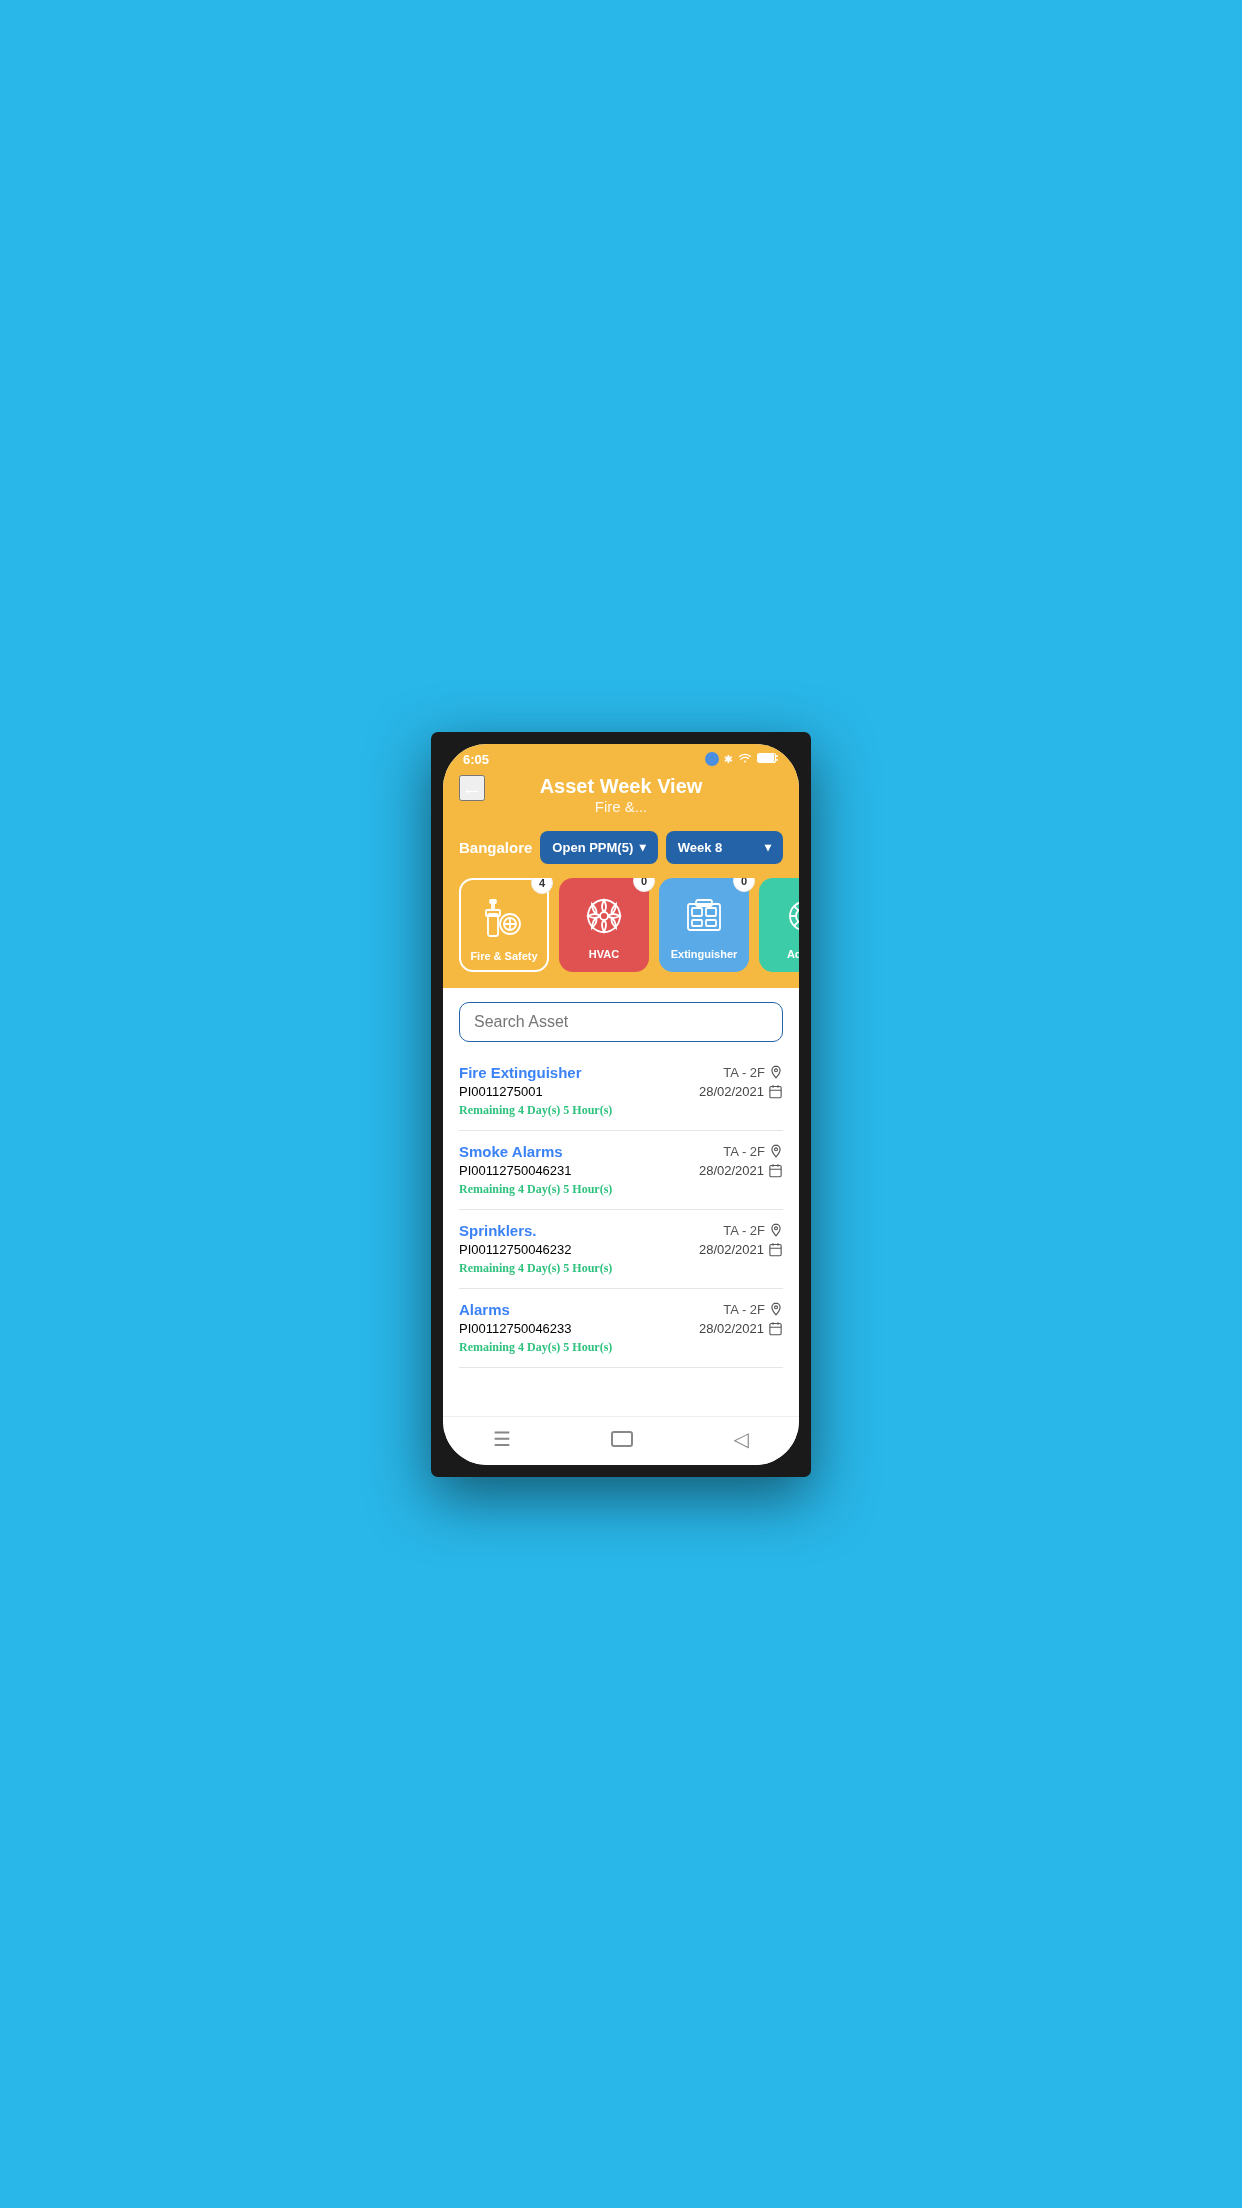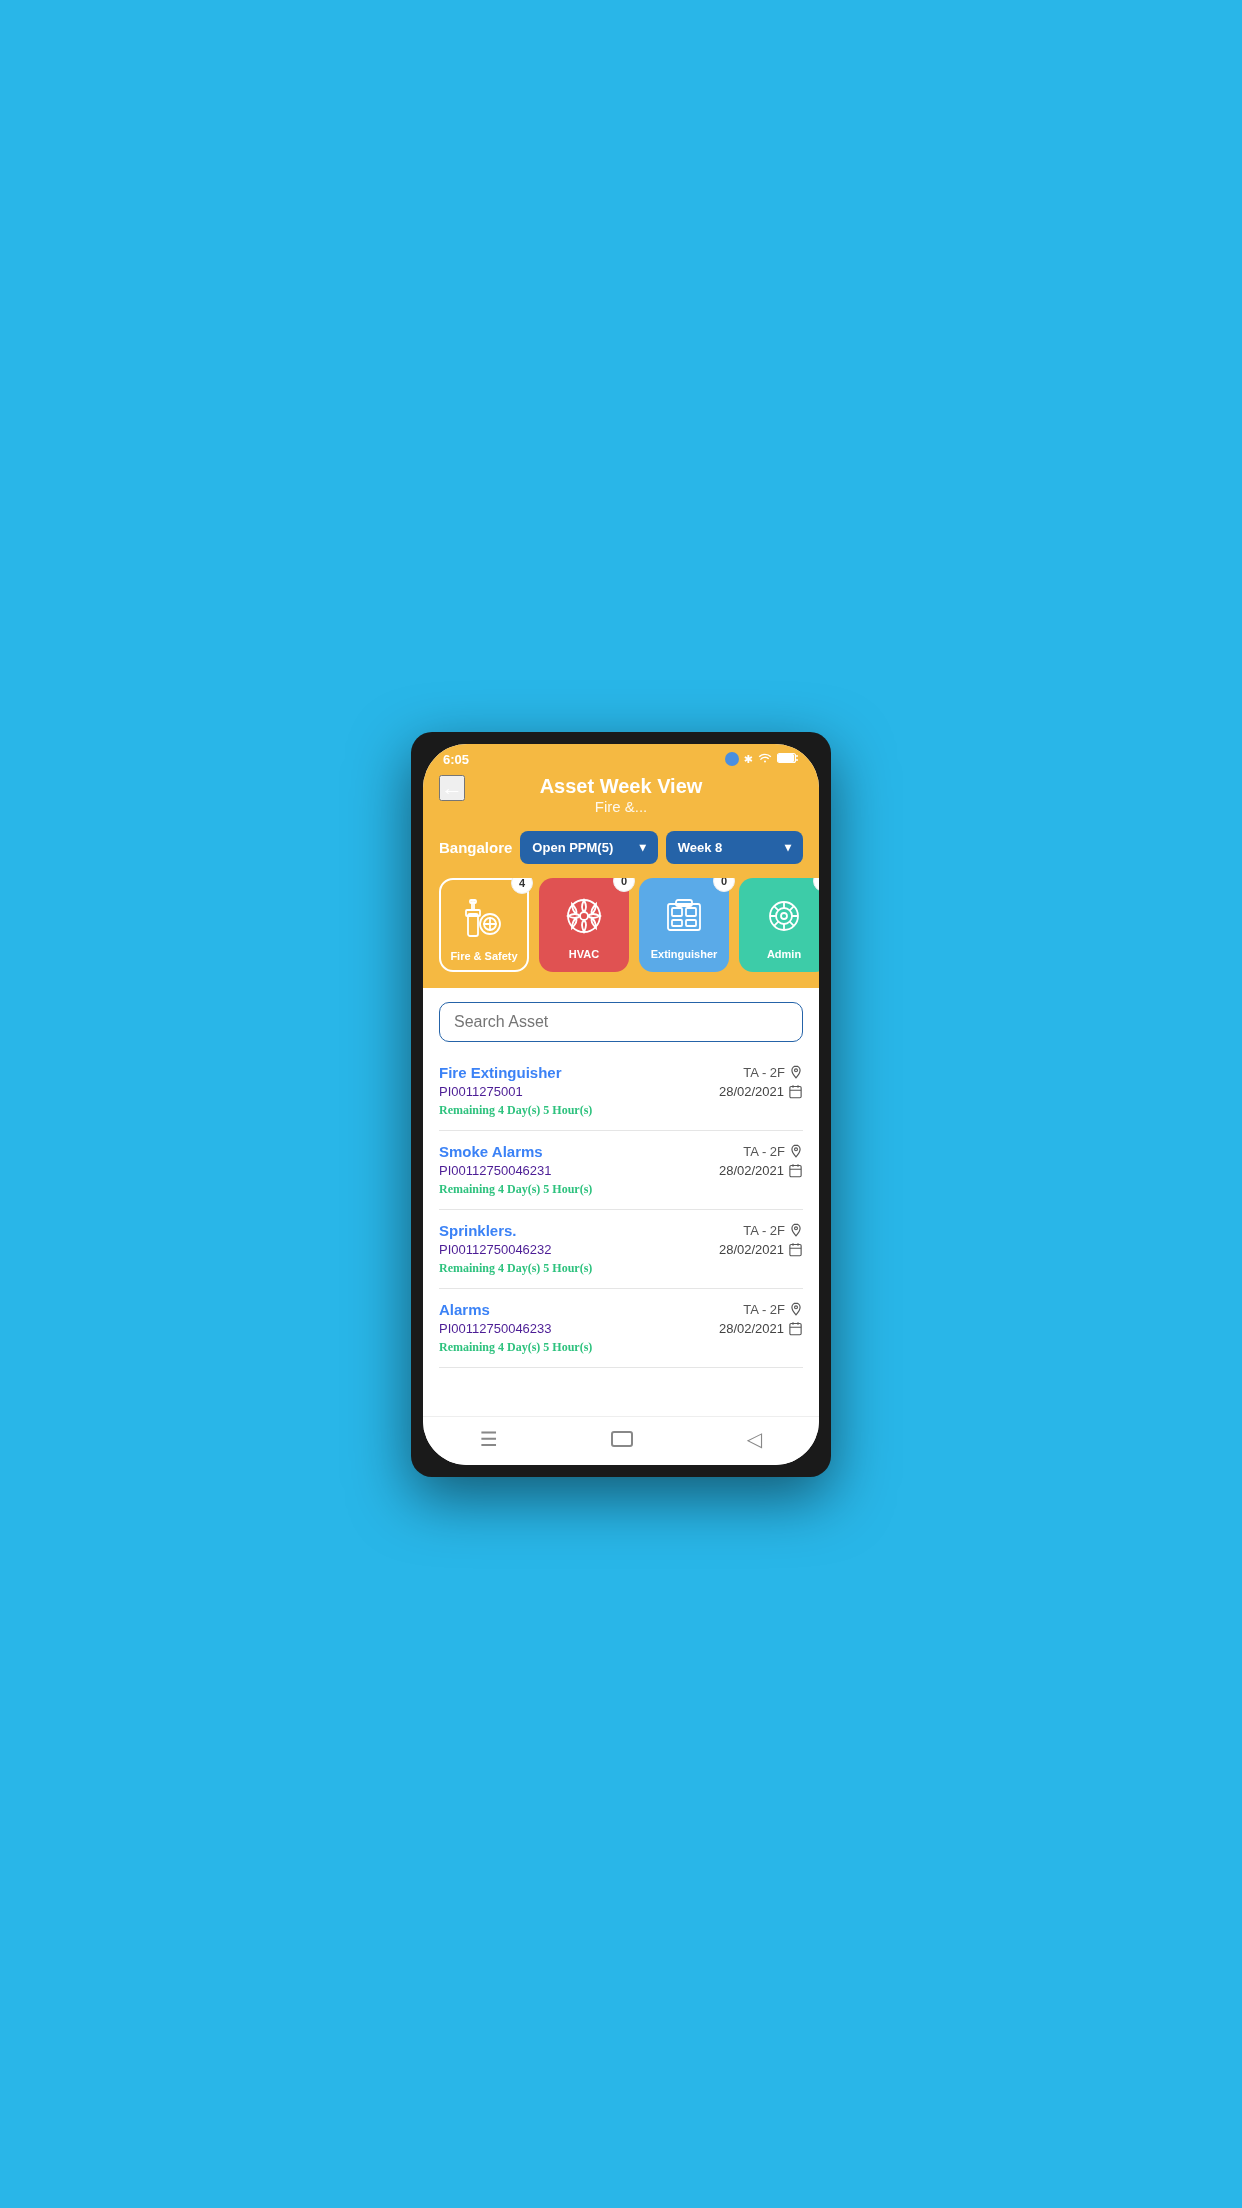--- a/index.html
+++ b/index.html
@@ -8,24 +8,24 @@
     body {
       background: #29b6e8;
       display: flex;
       justify-content: center;
       align-items: center;
       min-height: 100vh;
       font-family: -apple-system, BlinkMacSystemFont, 'Segoe UI', sans-serif;
     }
 
     .phone-outer {
-      width: 420px;
+      width: 380px;
       height: 745px;
       background: #1a1a1a;
-      border-radius: 21px;
+      border-radius: 7px;
       padding: 12px;
       position: relative;
       box-shadow: 0 20px 60px rgba(0,0,0,0.5);
     }
 
     .phone-screen {
       width: 100%;
       height: 100%;
       background: #fff;
       border-radius: 44px;
@@ -268,21 +268,21 @@
 
     .asset-row-mid {
       display: flex;
       justify-content: space-between;
       align-items: center;
       margin-bottom: 4px;
     }
 
     .asset-id {
       font-size: 13px;
-      color: #4c1d95;
+      color: #000000;
     }
 
     .asset-date {
       font-size: 13px;
       color: #444;
       display: flex;
       align-items: center;
       gap: 4px;
     }
 

